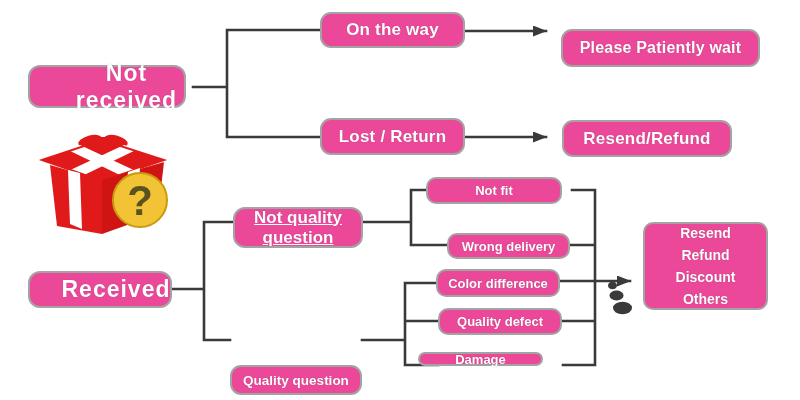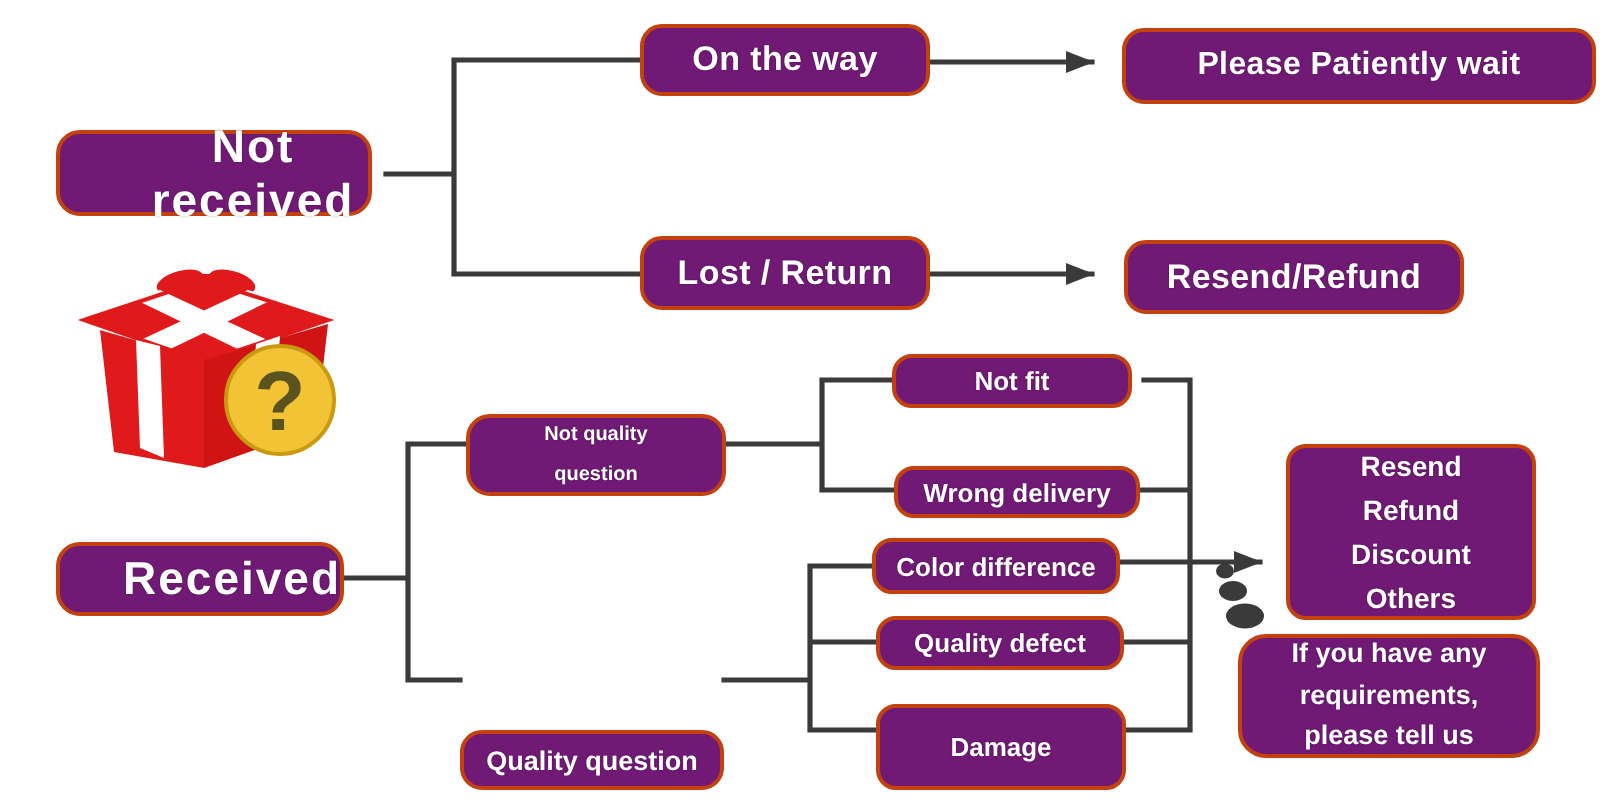--- a/index.html
+++ b/index.html
@@ -3,42 +3,42 @@
 <meta charset="utf-8">
 <style>
   html,body{margin:0;padding:0;background:#ffffff;}
   .stage{
     position:relative;width:800px;height:400px;background:#ffffff;
     font-family:"Liberation Sans",sans-serif;overflow:hidden;
   }
   svg.wires{position:absolute;left:0;top:0;width:800px;height:400px;}
   .node{
     position:absolute;box-sizing:border-box;
-    background:#701a75;border:2px solid #c2410c;color:#ffffff;
+    background:#ec4899;border:2px solid #a3a3a3;color:#ffffff;
     display:flex;align-items:center;justify-content:center;
     font-weight:bold;text-align:center;white-space:pre-line;
     text-shadow:0 0 1px rgba(0,0,0,.35);
   }
   .big{font-size:23px;letter-spacing:1px;border-radius:12px;}
   .mid{font-size:17px;letter-spacing:.2px;border-radius:11px;}
   .mid.tight{font-size:16px;}
   .sml{font-size:13px;border-radius:10px;}
   .n-not-received{left:28px;top:65px;width:158px;height:43px;padding-left:39px;}
   .n-on-the-way{left:320px;top:12px;width:145px;height:36px;}
-  .n-please-wait{left:561px;top:14px;width:237px;height:38px;}
+  .n-please-wait{left:561px;top:29px;width:199px;height:38px;}
   .n-lost-return{left:320px;top:118px;width:145px;height:37px;}
   .n-resend-refund{left:562px;top:120px;width:170px;height:37px;}
   .n-received{left:28px;top:271px;width:144px;height:37px;padding-left:32px;}
-  .n-not-quality{left:233px;top:207px;width:130px;height:41px;font-size:10px;line-height:20px;border-radius:12px;}
+  .n-not-quality{left:233px;top:207px;width:130px;height:41px;font-size:17px;line-height:20px;border-radius:12px;text-decoration:underline;}
   .n-quality{left:230px;top:325px;width:132px;height:30px;font-size:13.5px;border-radius:11px;margin-top:40px;}
-  .n-not-fit{left:446px;top:177px;width:120px;height:27px;}
+  .n-not-fit{left:426px;top:177px;width:136px;height:27px;}
   .n-wrong-delivery{left:447px;top:233px;width:123px;height:26px;}
   .n-color-difference{left:436px;top:269px;width:124px;height:28px;}
   .n-quality-defect{left:438px;top:308px;width:124px;height:27px;}
-  .n-damage{left:438px;top:352px;width:125px;height:43px;}
+  .n-damage{left:418px;top:352px;width:125px;height:14px;}
   .n-options{left:643px;top:222px;width:125px;height:88px;font-size:14px;line-height:22px;border-radius:10px;}
   .n-requirements{left:619px;top:317px;width:151px;height:62px;font-size:13.5px;line-height:20.5px;border-radius:14px;}
   .gift{position:absolute;left:36px;top:134px;width:140px;height:102px;}
 </style>
 </head>
 <body>
 
 <div class="stage">
 
   <svg class="wires" viewBox="0 0 800 400">
@@ -99,17 +99,14 @@
   <div class="node n-quality">Quality question</div>
   <div class="node sml n-not-fit">Not fit</div>
   <div class="node sml n-wrong-delivery">Wrong delivery</div>
   <div class="node sml n-color-difference">Color difference</div>
   <div class="node sml n-quality-defect">Quality defect</div>
   <div class="node sml n-damage">Damage</div>
   <div class="node n-options">Resend
 Refund
 Discount
 Others</div>
-  <div class="node n-requirements">If you have any
-requirements,
-please tell us</div>
 
 </div>
 
 </body></html>

